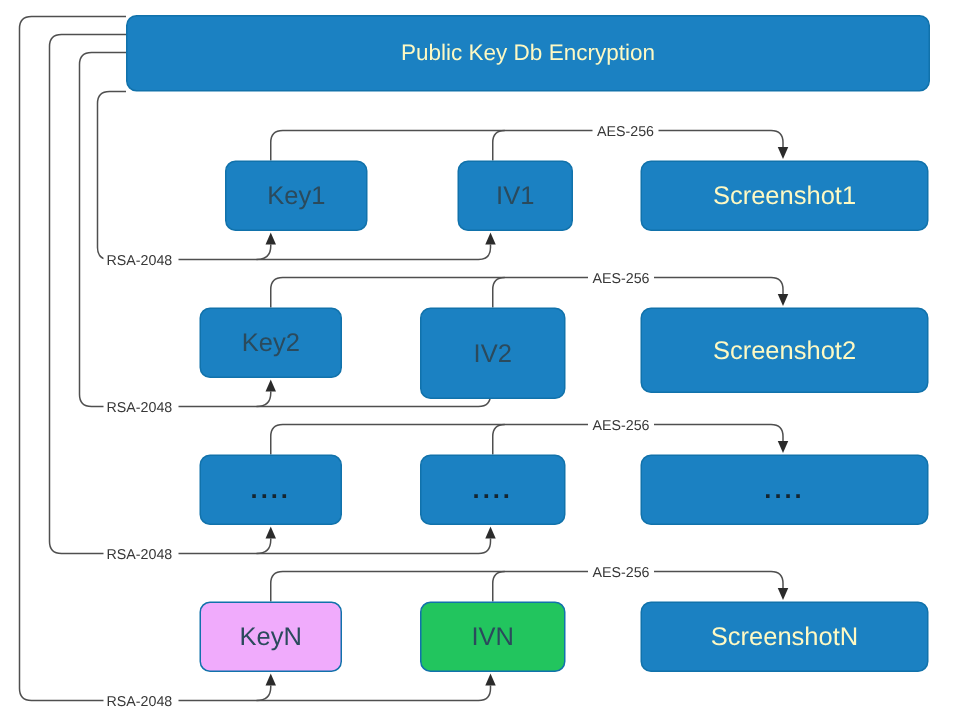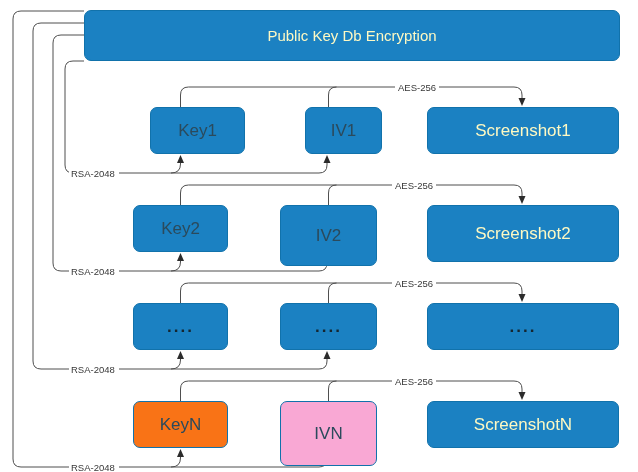--- a/index.html
+++ b/index.html
@@ -113,17 +113,17 @@
   <div class="node shot-node" style="left: 427px; top: 107px; width: 192px; height: 47px; background: rgb(27, 129, 194); border-color: rgb(17, 114, 171);">Screenshot1</div>
 
   <div class="node key-node" style="left: 133px; top: 205px; width: 95px; height: 47px; background: rgb(27, 129, 194); border-color: rgb(17, 114, 171);">Key2</div>
   <div class="node iv-node" style="left: 280px; top: 205px; width: 97px; height: 61px; background: rgb(27, 129, 194); border-color: rgb(17, 114, 171);">IV2</div>
   <div class="node shot-node" style="left: 427px; top: 205px; width: 192px; height: 57px; background: rgb(27, 129, 194); border-color: rgb(17, 114, 171);">Screenshot2</div>
 
   <div class="node key-node dots" style="left: 133px; top: 303px; width: 95px; height: 47px; background: rgb(27, 129, 194); border-color: rgb(17, 114, 171);">....</div>
   <div class="node iv-node dots" style="left: 280px; top: 303px; width: 97px; height: 47px; background: rgb(27, 129, 194); border-color: rgb(17, 114, 171);">....</div>
   <div class="node shot-node dots" style="left: 427px; top: 303px; width: 192px; height: 47px; background: rgb(27, 129, 194); border-color: rgb(17, 114, 171);">....</div>
 
-  <div class="node key-node" style="left: 133px; top: 401px; width: 95px; height: 47px; background: #f97316; border-color: rgb(17, 114, 171);">KeyN</div>
-  <div class="node iv-node" style="left: 280px; top: 401px; width: 97px; height: 65px; background: #f9a8d4; border-color: rgb(17, 114, 171);">IVN</div>
+  <div class="node key-node" style="left: 133px; top: 401px; width: 95px; height: 47px; background: #f0abfc; border-color: rgb(17, 114, 171);">KeyN</div>
+  <div class="node iv-node" style="left: 280px; top: 401px; width: 97px; height: 47px; background: #22c55e; border-color: rgb(17, 114, 171);">IVN</div>
   <div class="node shot-node" style="left: 427px; top: 401px; width: 192px; height: 47px; background: rgb(27, 129, 194); border-color: rgb(17, 114, 171);">ScreenshotN</div>
 
 </div>
 
 </body></html>

